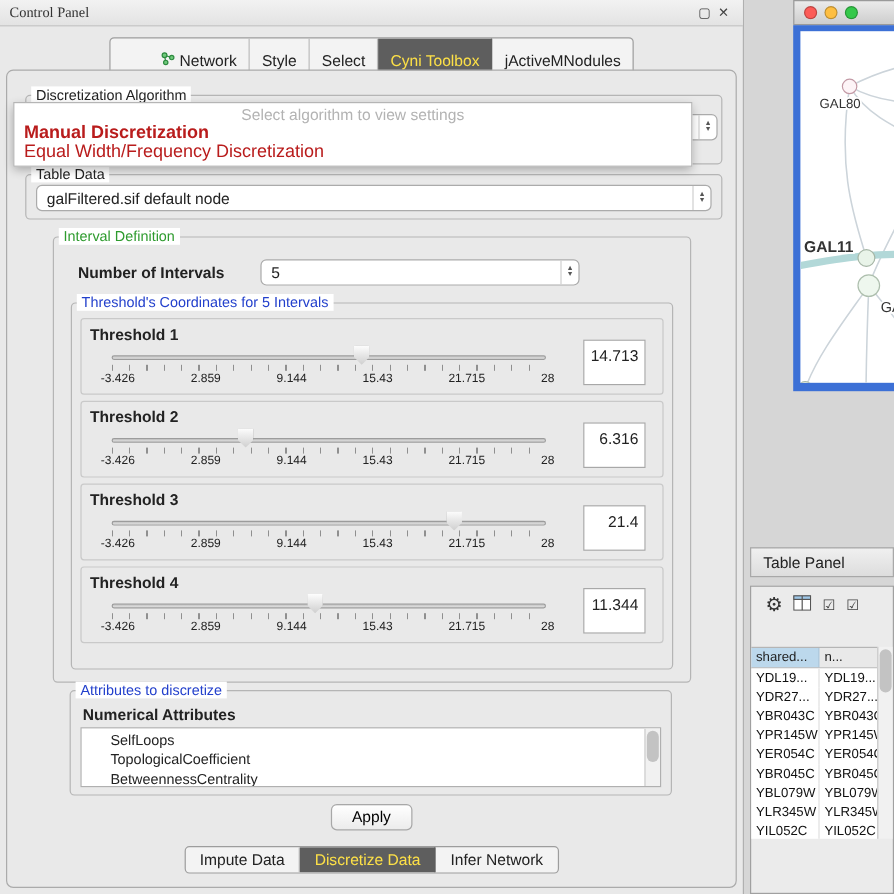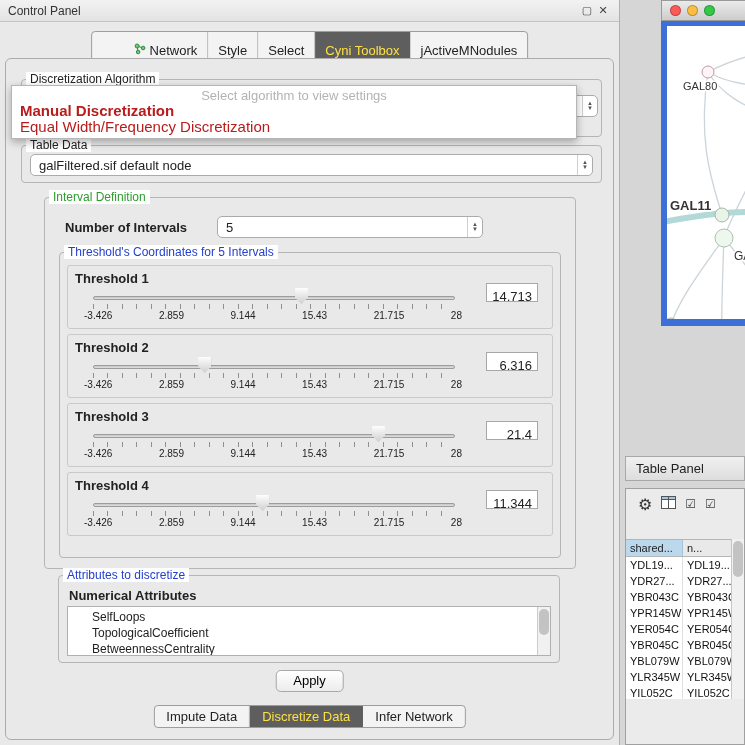--- a/index.html
+++ b/index.html
@@ -8,21 +8,21 @@
     position:relative; background:#d6d6d6;
     font-family:"Liberation Sans", sans-serif; font-size:13px; color:#222;
     overflow:hidden;
   }
   
   .control-panel { position:absolute; left:0; top:0; width:620px; height:745px;
     background:#e9e9e9; border-right:1px solid #b0b0b0; }
   .cp-titlebar { height:22px; background:linear-gradient(#f2f2f2,#e3e3e3);
     border-bottom:1px solid #c4c4c4; display:flex; align-items:center;
     padding:0 8px; font-size:12px; color:#333; }
-  .cp-title { flex:1; }
+  .cp-title { flex:1;font-family:Liberation Serif, serif; }
   .win-ic { width:16px; text-align:center; font-size:11px; color:#444; cursor:default; }
   .cp-tabs { position:absolute; top:31px; left:50%; transform:translateX(-50%);
     display:flex; height:38px; border:1px solid #9d9d9d; border-radius:4px;
     overflow:hidden; background:#f3f3f3; font-size:13px; white-space:nowrap;padding-left:32px; }
   .cp-tab { display:flex; align-items:center; gap:4px; padding:0 10px;
     border-right:1px solid #bdbdbd; color:#222; }
   .cp-tab:last-child { border-right:none; }
   .cp-tab.sel { background:var(--tab-dark,#5e5e5e); color:#fde047; border-right-color:var(--tab-dark,#5e5e5e); }
   .cp-body { position:absolute; left:5px; right:5px; top:58px; bottom:5px;
     border:1px solid #ababab; border-radius:6px; background:#e9e9e9; }
@@ -63,21 +63,21 @@
   .slider-track { position:absolute; left:0; right:0; top:30px; height:4px;
     background:linear-gradient(#c6c6c6,#e0e0e0); border:1px solid #9c9c9c; border-radius:2px; }
   .slider-thumb { position:absolute; top:22px; width:13px; height:16px;
     background:linear-gradient(#fdfdfd,#cfcfcf);
     clip-path:polygon(0 0,100% 0,100% 60%,50% 100%,0 60%);
     filter:drop-shadow(0 0 1px #777); }
   .slider-ticks { position:absolute; left:0; right:0; top:38px; height:5px;
     background:repeating-linear-gradient(90deg,#8f8f8f 0 1px,transparent 1px 4%); }
   .slider-scale { position:absolute; left:-9px; right:-7px; top:44px;
     display:flex; justify-content:space-between; font-size:10px; color:#222; }
-  .threshold-value { position:absolute; right:14px; top:17px; width:52px; height:19px;
+  .threshold-value { position:absolute; right:14px; top:17px; width:52px; height:38px;
     line-height:25px; background:#fff; border:1px solid #a8a8a8;
     font-size:13px; text-align:right; padding:0 5px; }
   
   .attributes-group { left:52px; top:516px; width:502px; height:88px; }
   .attr-label { position:absolute; left:10px; top:12px; font-weight:bold; font-size:13px; }
   .listbox { position:absolute; left:8px; right:8px; top:30px; bottom:6px;
     background:#fff; border:1px solid #b0b0b0; overflow:hidden; padding-top:2px;padding-left:18px; }
   .list-item { font-size:12px; line-height:16px; padding-left:6px; white-space:nowrap; }
   .list-scrollbar { position:absolute; right:0; top:0; bottom:0; width:13px;
     background:#f1f1f1; border-left:1px solid #cccccc; }

